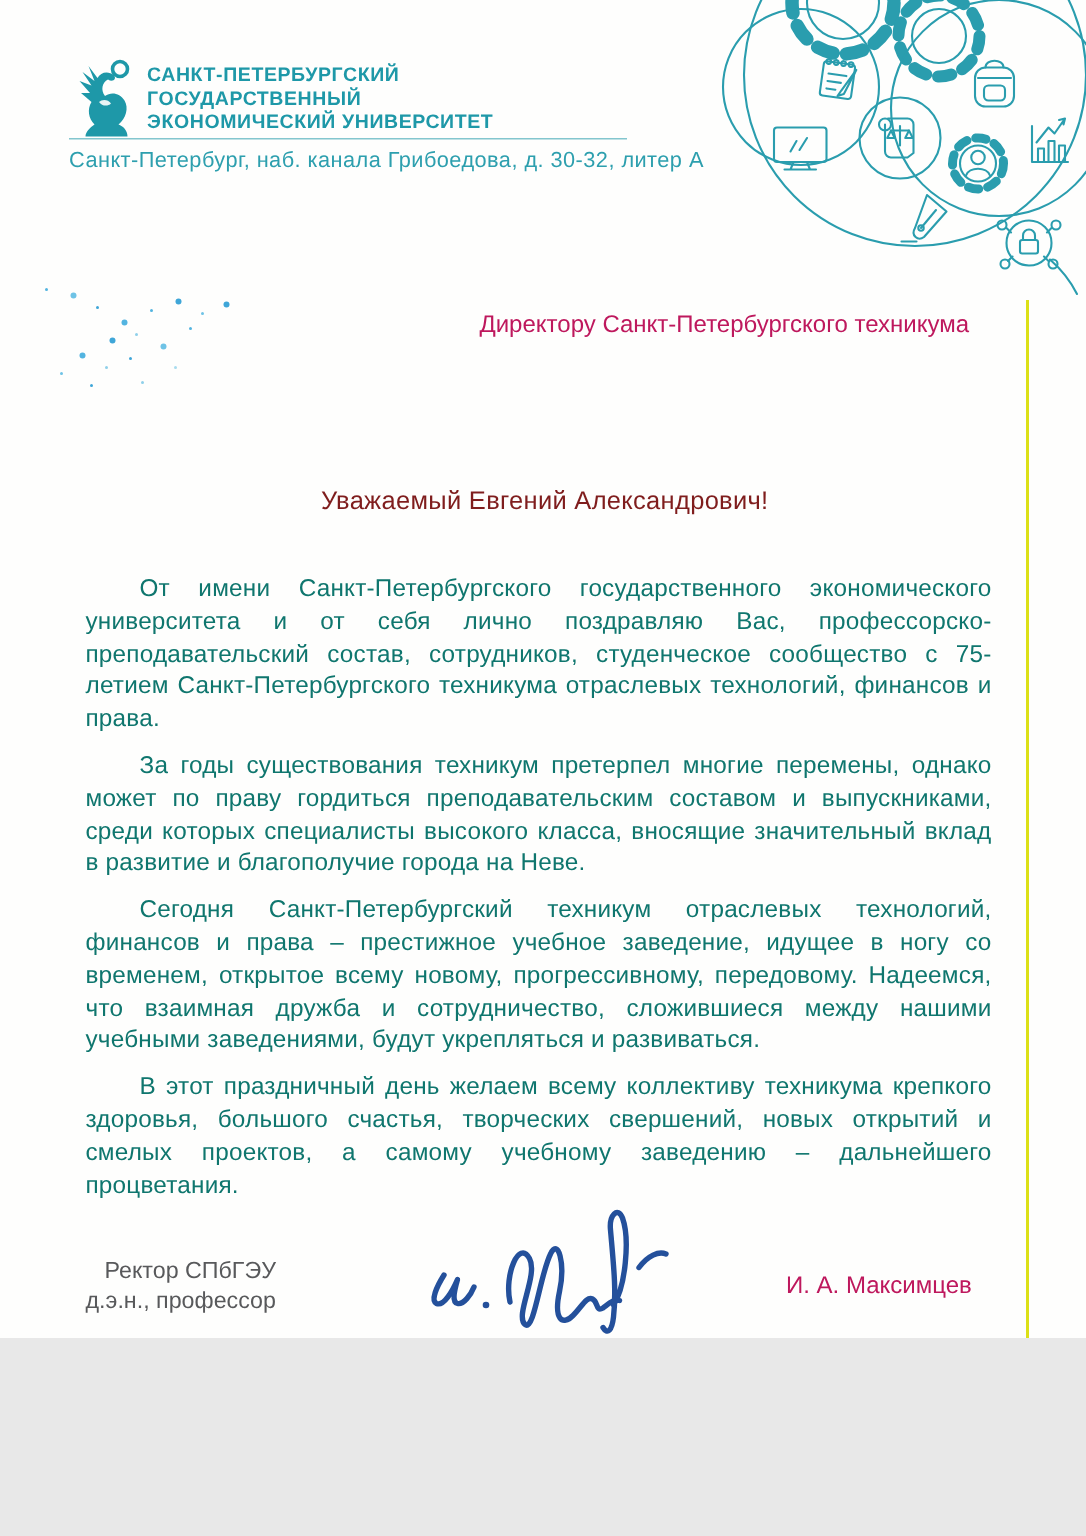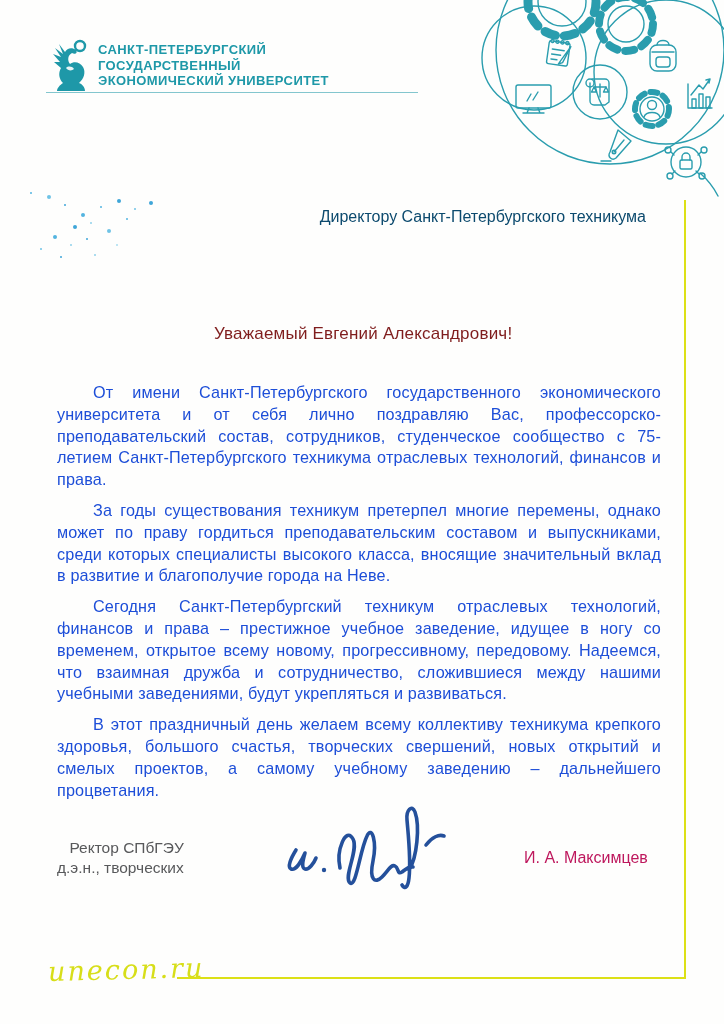--- a/index.html
+++ b/index.html
@@ -1,17 +1,17 @@
 <!DOCTYPE html>
 <html lang="ru"><head>
 <meta charset="utf-8">
 <style>
   html,body{margin:0;padding:0;background:#e8e8e8;}
   .page{
-    position:relative;width:724px;height:1024px;margin:0 auto;
+    position:relative;width:724px;height:892px;margin:0 auto;
     background:#fefefd;overflow:hidden;
     font-family:"Liberation Sans","DejaVu Sans",sans-serif;
     color:#565759;
   }
   
   .logo{position:absolute;left:52px;top:38px;width:40px;height:54px;}
   .uni-name{
     position:absolute;left:98px;top:42px;
     font-size:13px;line-height:15.5px;font-weight:bold;
     color:#1e98a8;letter-spacing:.4px;
@@ -35,30 +35,30 @@
       18px 4px 0 1px #6fc3e6, 34px 12px 0 0 #3fa6d8, 52px 22px 0 1px #53b4e0,
       60px 30px 0 0 #8fd0ea, 44px 34px 0 1px #3fa6d8, 70px 14px 0 0 #53b4e0,
       88px 8px 0 1px #3fa6d8, 104px 16px 0 0 #6fc3e6, 120px 10px 0 1px #3fa6d8,
       96px 26px 0 0 #53b4e0, 78px 38px 0 1px #6fc3e6, 56px 46px 0 0 #3fa6d8,
       40px 52px 0 0 #8fd0ea, 24px 44px 0 1px #53b4e0, 10px 56px 0 0 #6fc3e6,
       30px 64px 0 0 #3fa6d8, 86px 52px 0 0 #a8dcef, 64px 62px 0 0 #8fd0ea;
   }
   
   .recipient{
     position:absolute;right:78px;top:206px;width:420px;
-    text-align:right;font-size:16px;line-height:22px;color:#0c4a6e;
+    text-align:right;font-size:16px;line-height:22px;color:#be185d;
   }
   .greeting{
     position:absolute;left:214px;top:324px;
     font-size:17px;color:#7f1d1d;letter-spacing:.2px;
   }
   .body-text{
     position:absolute;left:57px;top:382px;width:604px;
     font-size:16.2px;line-height:21.8px;text-align:justify;
-    color:#1d4ed8;letter-spacing:.15px;
+    color:#0f766e;letter-spacing:.15px;
   }
   .body-text p{margin:0 0 9px 0;text-indent:36px;}
   
   .sig-title{
     position:absolute;left:57px;top:838px;
     font-size:15.5px;line-height:20px;color:#58595b;text-align:right;
   }
   .sig-svg{position:absolute;left:276px;top:798px;}
   .sig-name{
     position:absolute;left:524px;top:849px;
@@ -91,20 +91,21 @@
     <path fill="#fefefd" d="M14,30 C16,28 20,28 22,31 C20,33 16,33 14,30 Z" opacity=".9"></path>
   </svg>
 
   <div class="uni-name">
     <div>САНКТ-ПЕТЕРБУРГСКИЙ</div>
     <div>ГОСУДАРСТВЕННЫЙ</div>
     <div>ЭКОНОМИЧЕСКИЙ УНИВЕРСИТЕТ</div>
   </div>
 
   <div class="header-rule"></div>
+  <div class="address">Санкт-Петербург, наб. канала Грибоедова, д. 30-32, литер А</div>
 
   <svg class="decor" viewBox="0 0 260 215" width="260" height="215" fill="none" stroke="#2a9dae" stroke-width="1.4" stroke-linecap="round" stroke-linejoin="round">
 
     <g>
       <circle cx="98" cy="2" r="34" stroke-width="9" stroke-dasharray="11 9"></circle>
       <circle cx="98" cy="2" r="24"></circle>
     </g>
     <g>
       <circle cx="162" cy="24" r="27" stroke-width="8" stroke-dasharray="9 8"></circle>
       <circle cx="162" cy="24" r="18"></circle>
@@ -190,21 +191,21 @@
 
   <div class="body-text">
     <p>От имени Санкт-Петербургского государственного экономического университета и от себя лично поздравляю Вас, профессорско-преподавательский состав, сотрудников, студенческое сообщество с 75-летием Санкт-Петербургского техникума отраслевых технологий, финансов и права.</p>
     <p>За годы существования техникум претерпел многие перемены, однако может по праву гордиться преподавательским составом и выпускниками, среди которых специалисты высокого класса, вносящие значительный вклад в развитие и благополучие города на Неве.</p>
     <p>Сегодня Санкт-Петербургский техникум отраслевых технологий, финансов и права – престижное учебное заведение, идущее в ногу со временем, открытое всему новому, прогрессивному, передовому. Надеемся, что взаимная дружба и сотрудничество, сложившиеся между нашими учебными заведениями, будут укрепляться и развиваться.</p>
     <p>В этот праздничный день желаем всему коллективу техникума крепкого здоровья, большого счастья, творческих свершений, новых открытий и смелых проектов, а самому учебному заведению – дальнейшего процветания.</p>
   </div>
 
   <div class="sig-title">
     <div>Ректор СПбГЭУ</div>
-    <div>д.э.н., творческих</div>
+    <div>д.э.н., профессор</div>
   </div>
 
   <svg class="sig-svg" viewBox="0 0 185 95" width="185" height="95" fill="none" stroke="#24509b" stroke-width="3.6" stroke-linecap="round" stroke-linejoin="round">
     <path d="M20,52 C15,60 11,69 15,71 C20,73 26,62 29,55 C27,62 25,70 29,71 C33,72 38,65 40,60"></path>
     <circle cx="48" cy="72" r="2.2" fill="#24509b" stroke="none"></circle>
     <path d="M64,70 C60,52 70,28 77,41 C83,52 67,79 74,85 C80,90 84,52 91,38
              C96,27 101,44 97,63 C93,82 99,86 106,79 C112,73 115,66 119,68
              C123,70 121,77 126,74 C130,71 133,68 137,69"></path>
     <path d="M133,72 C141,60 144,28 139,14 C136,6 130,12 131,22 C133,45 135,62 133,80 C132,89 129,92 126,87"></path>
     <path d="M150,47 C156,39 163,36 168,38"></path>

